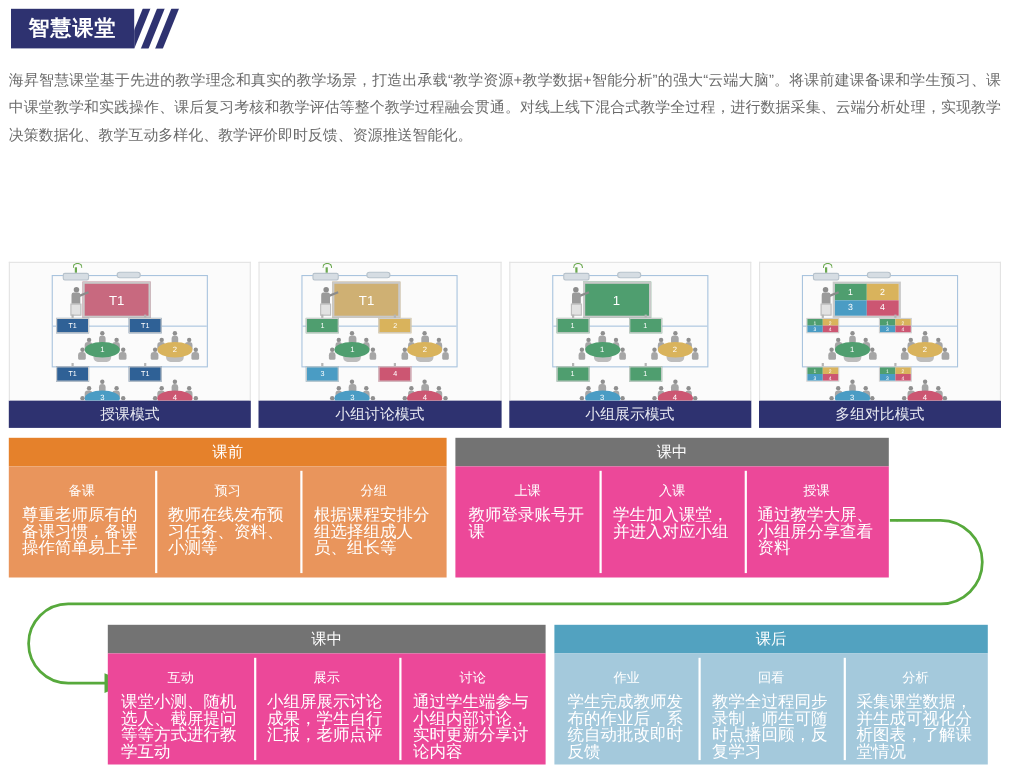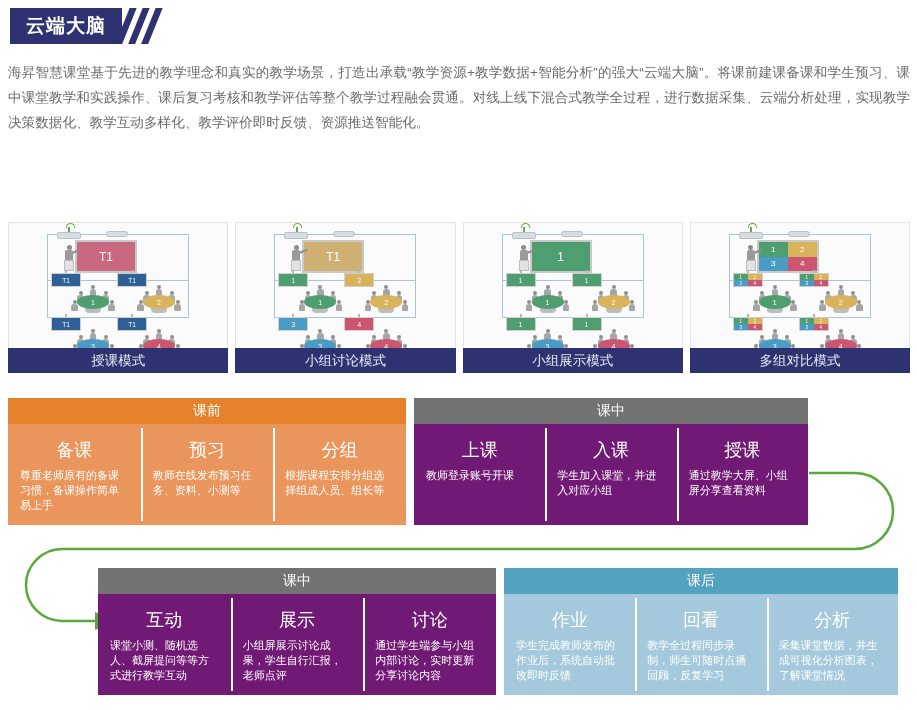--- a/index.html
+++ b/index.html
@@ -58,21 +58,21 @@
     font-size: 13.6px;
     line-height: 25px;
     color: #6b6b6b;
     text-align: justify;
   }
   .intro p { margin: 0; }
 
   
   .cards {
     position: absolute;
-    left: 8px; top: 222px;
+    left: 8px; top: 238px;
     width: 902px;
     display: flex;
     gap: 7px;
   }
   .card {
     width: 222px;
     background: #ffffff;
   }
   .card-figure {
     position: relative;
@@ -288,54 +288,54 @@
   }
   .proc-col + .proc-col::before {
     content: "";
     position: absolute;
     left: 0; top: 4px; bottom: 4px;
     width: 2px;
     background: #ffffff;
   }
   .proc-col h4 {
     margin: 0 0 6px 0;
-    font-size: 18px;
+    font-size: 12px;
     font-weight: normal;
     color: #ffffff;
     text-align: center;
   }
   .proc-col p {
     margin: 0;
-    font-size: 11px;
+    font-size: 15px;
     line-height: 15px;
     color: #ffffff;
     text-align: left;
   }
 
   
   .theme-orange .proc-head { background: #e5812b; }
   .theme-orange .proc-cols { background: #e9955c; }
   .theme-green  .proc-head { background: #737373; }
-  .theme-green  .proc-cols { background: #701a75; }
+  .theme-green  .proc-cols { background: #ec4899; }
   .theme-blue   .proc-head { background: #52a2c0; }
   .theme-blue   .proc-cols { background: #a4c9dc; }
 
   
   .connector {
     position: absolute;
     left: 0; top: 400px;
     width: 917px; height: 310px;
     pointer-events: none;
   }
 </style>
 </head>
 <body>
 
 <div class="title-row">
-  <div class="title-badge">云端大脑</div>
+  <div class="title-badge">智慧课堂</div>
   <div class="title-slashes">
     <i></i>
       <i></i>
       <i></i>
   </div>
 </div>
 
 <div class="intro">
   <p>海昇智慧课堂基于先进的教学理念和真实的教学场景，打造出承载“教学资源+教学数据+智能分析”的强大“云端大脑”。将课前建课备课和学生预习、课中课堂教学和实践操作、课后复习考核和教学评估等整个教学过程融会贯通。对线上线下混合式教学全过程，进行数据采集、云端分析处理，实现教学决策数据化、教学互动多样化、教学评价即时反馈、资源推送智能化。</p>
 </div>

